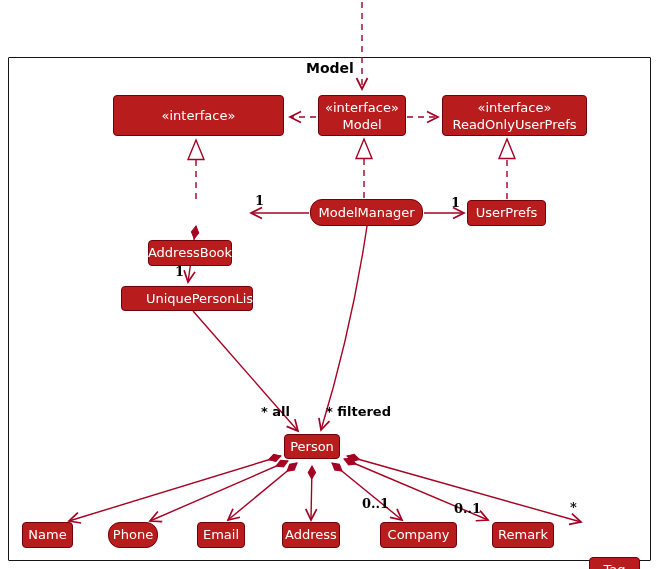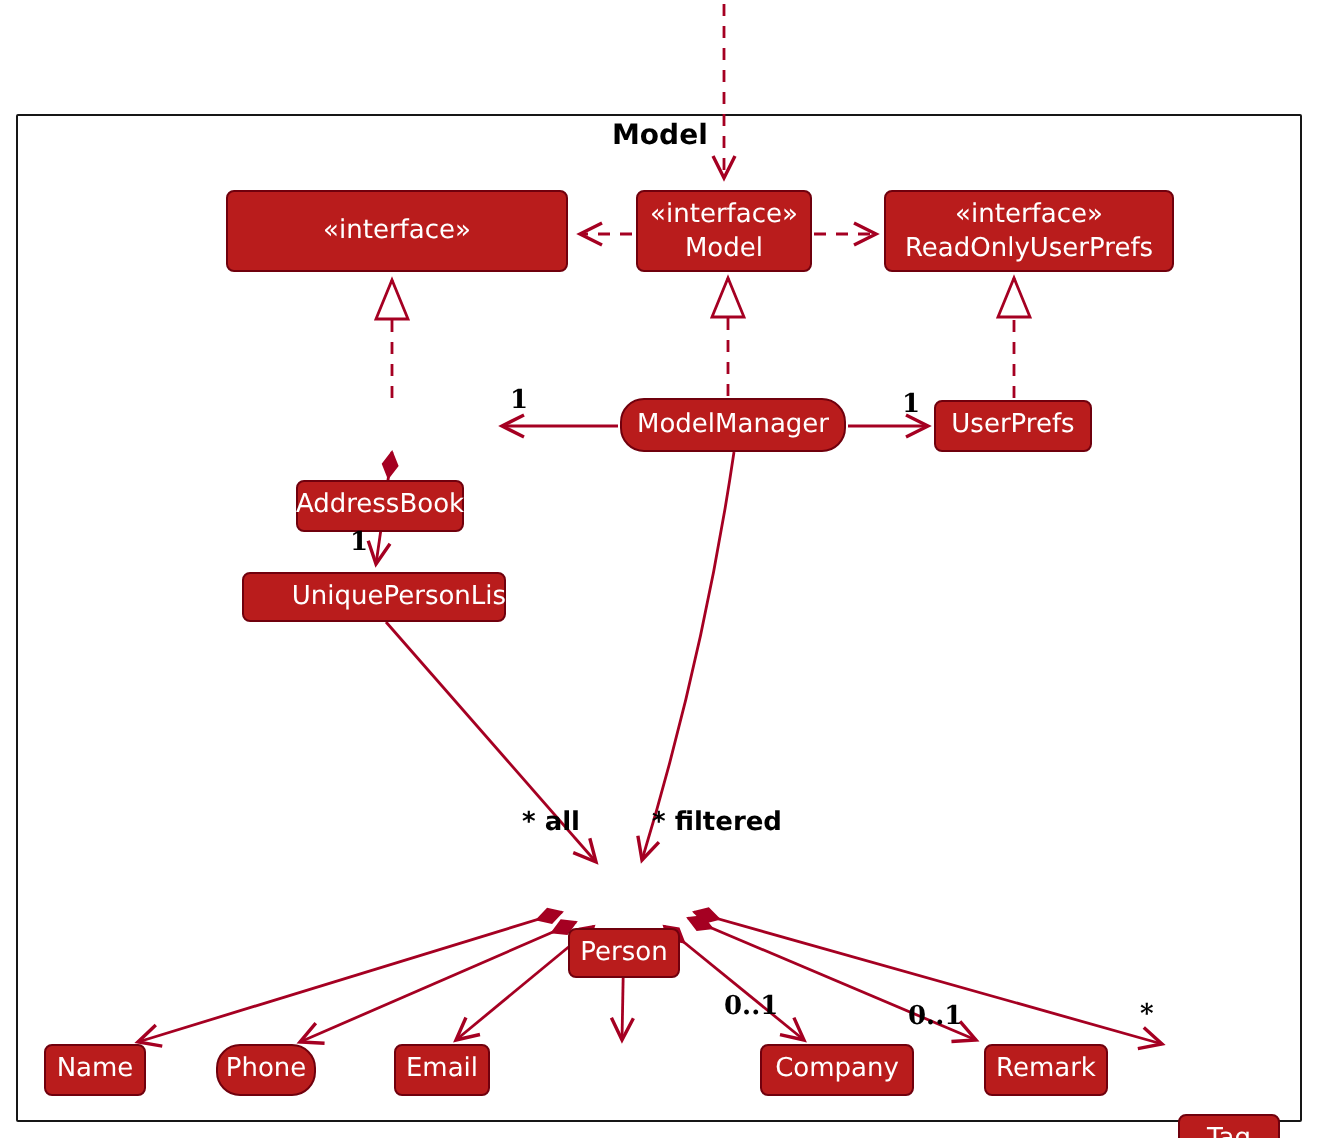--- a/index.html
+++ b/index.html
@@ -98,32 +98,35 @@
     <div>ModelManager</div>
   </div>
   <div class="box" style="left:467px;top:200px;width:79px;height:26px;">
     <div>UserPrefs</div>
   </div>
 
   <div class="box" style="left:121px;top:286px;width:132px;height:25px;padding-left:30px;">
     <div>UniquePersonList</div>
   </div>
 
-  <div class="box" style="left:284px;top:434px;width:56px;height:25px;margin-top:30px;">
+  <div class="box" style="left:284px;top:434px;width:56px;height:25px;">
     <div>Person</div>
   </div>
 
   <div class="box" style="left:22px;top:522px;width:51px;height:26px;">
     <div>Name</div>
   </div>
   <div class="box" style="left:108px;top:522px;width:50px;height:26px;border-radius:12px;">
     <div>Phone</div>
   </div>
   <div class="box" style="left:197px;top:522px;width:48px;height:26px;">
     <div>Email</div>
+  </div>
+  <div class="box" style="left:282px;top:522px;width:58px;height:26px;">
+    <div>Address</div>
   </div>
   <div class="box" style="left:380px;top:522px;width:77px;height:26px;">
     <div>Company</div>
   </div>
   <div class="box" style="left:492px;top:522px;width:62px;height:26px;">
     <div>Remark</div>
   </div>
   <div class="box" style="left:589px;top:522px;width:51px;height:26px;margin-top:35px;">
     <div>Tag</div>
   </div>

